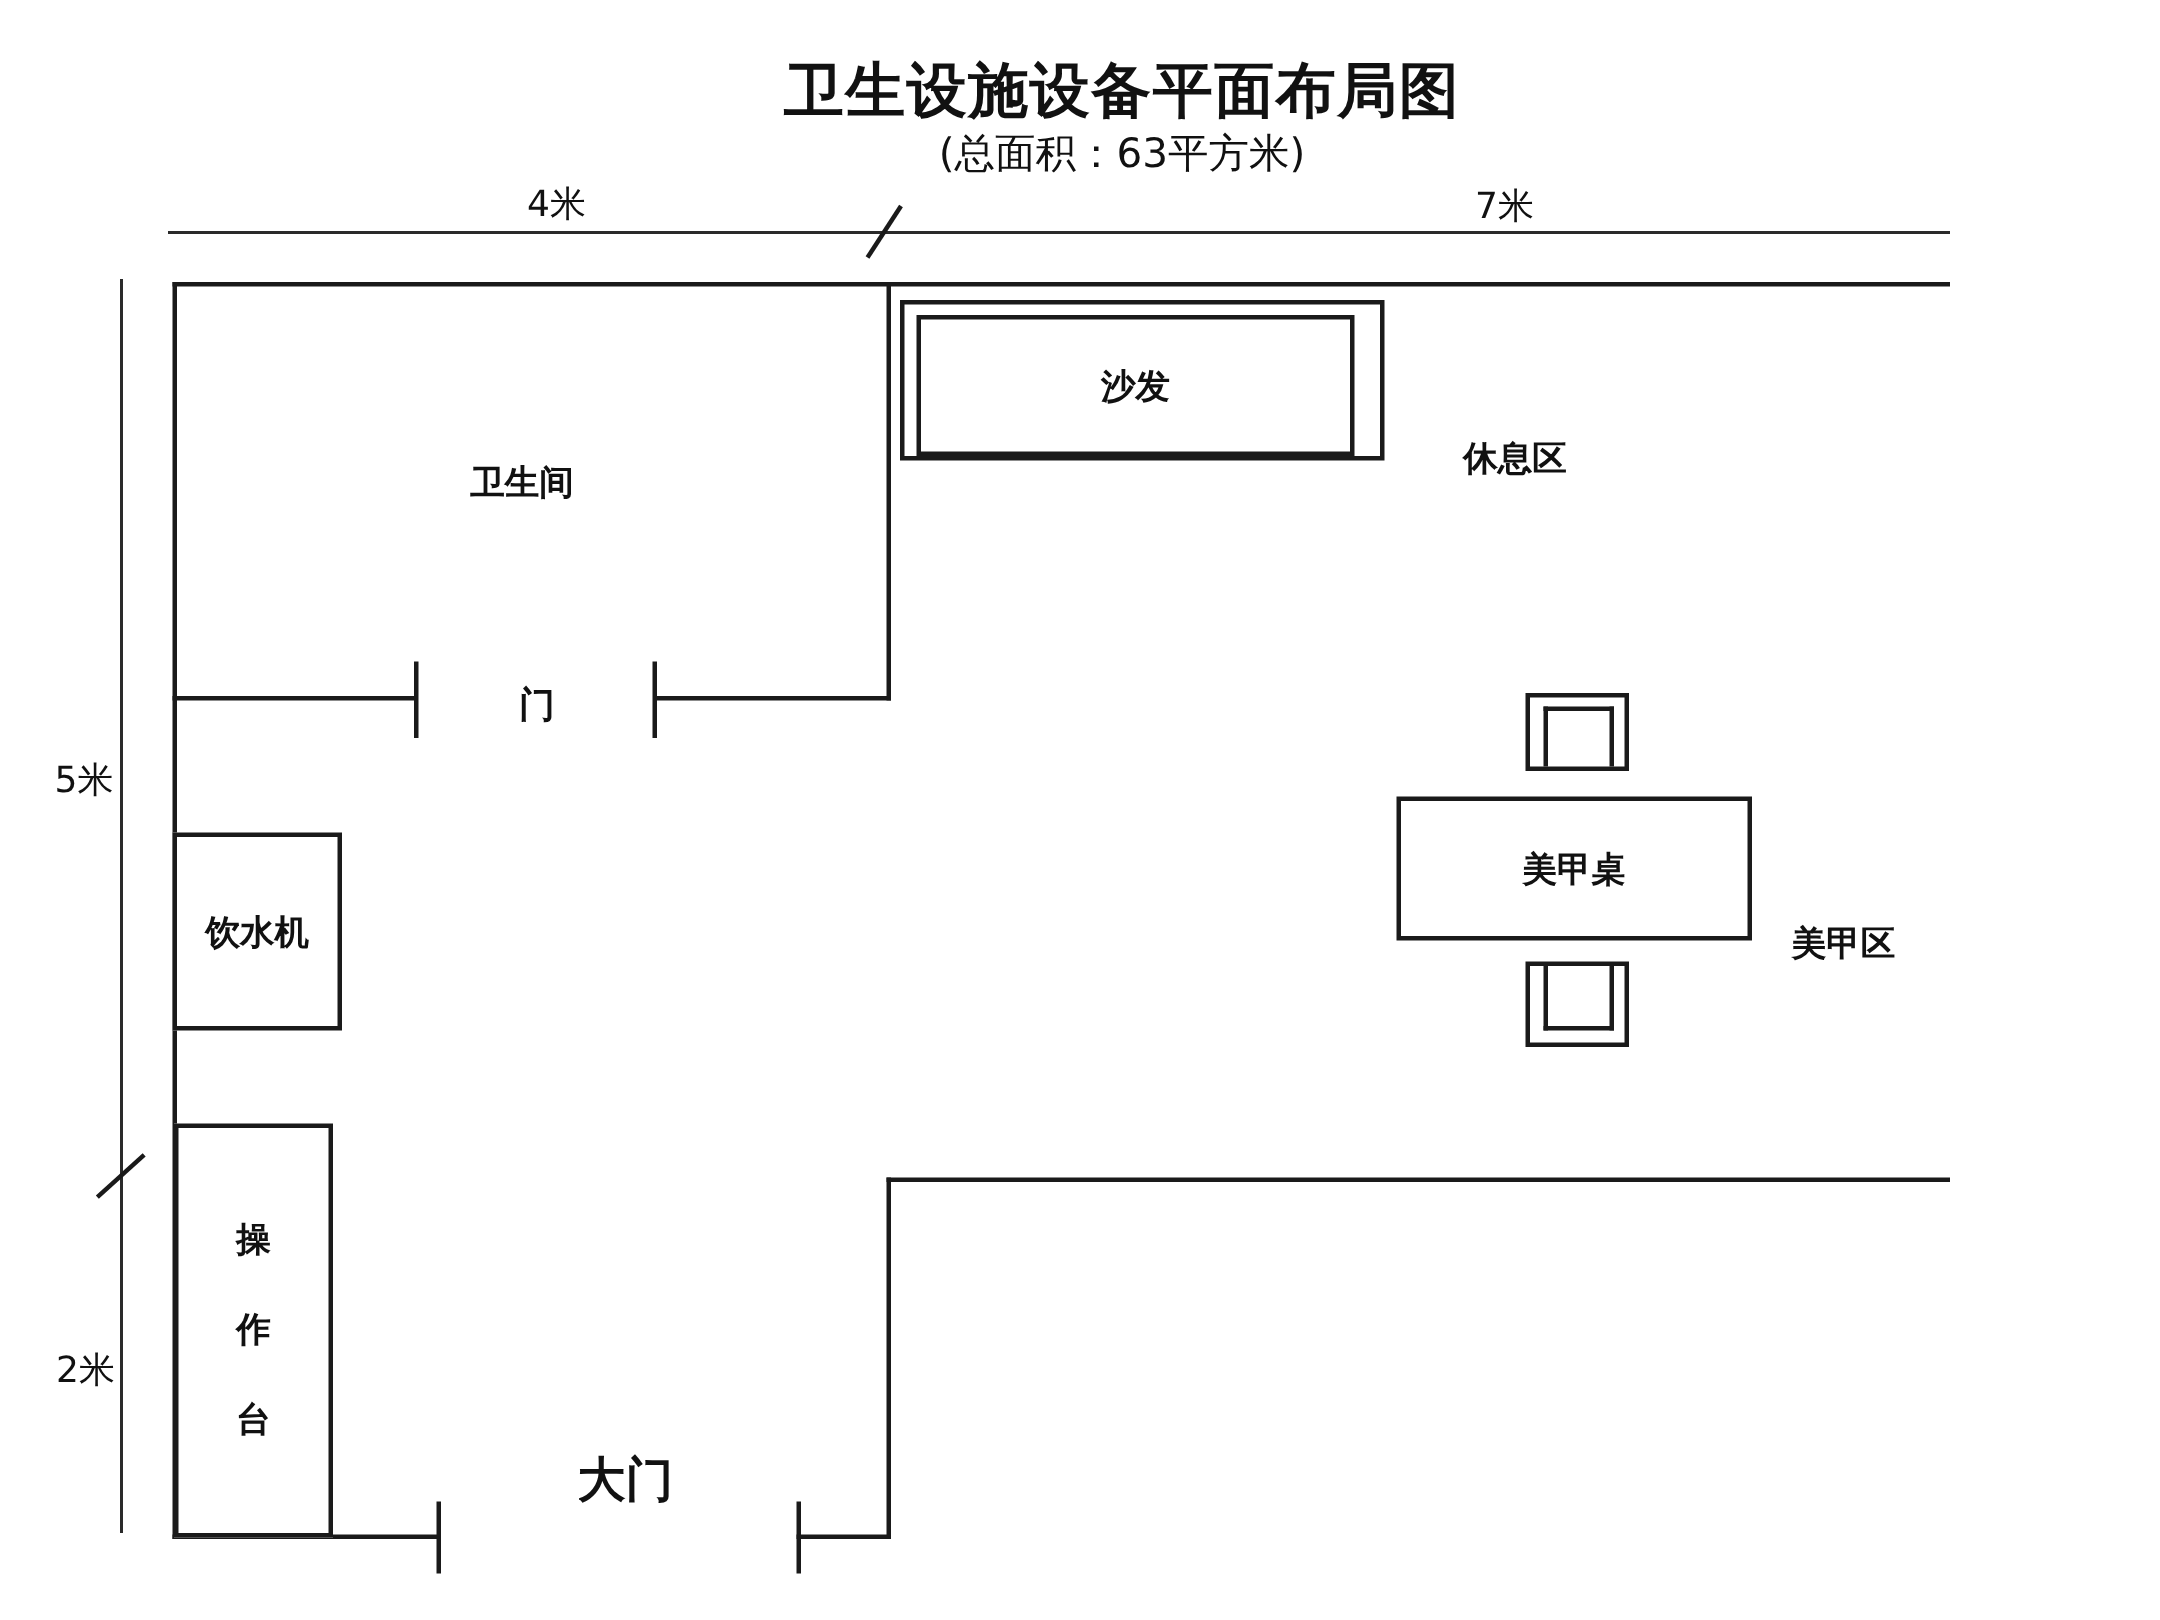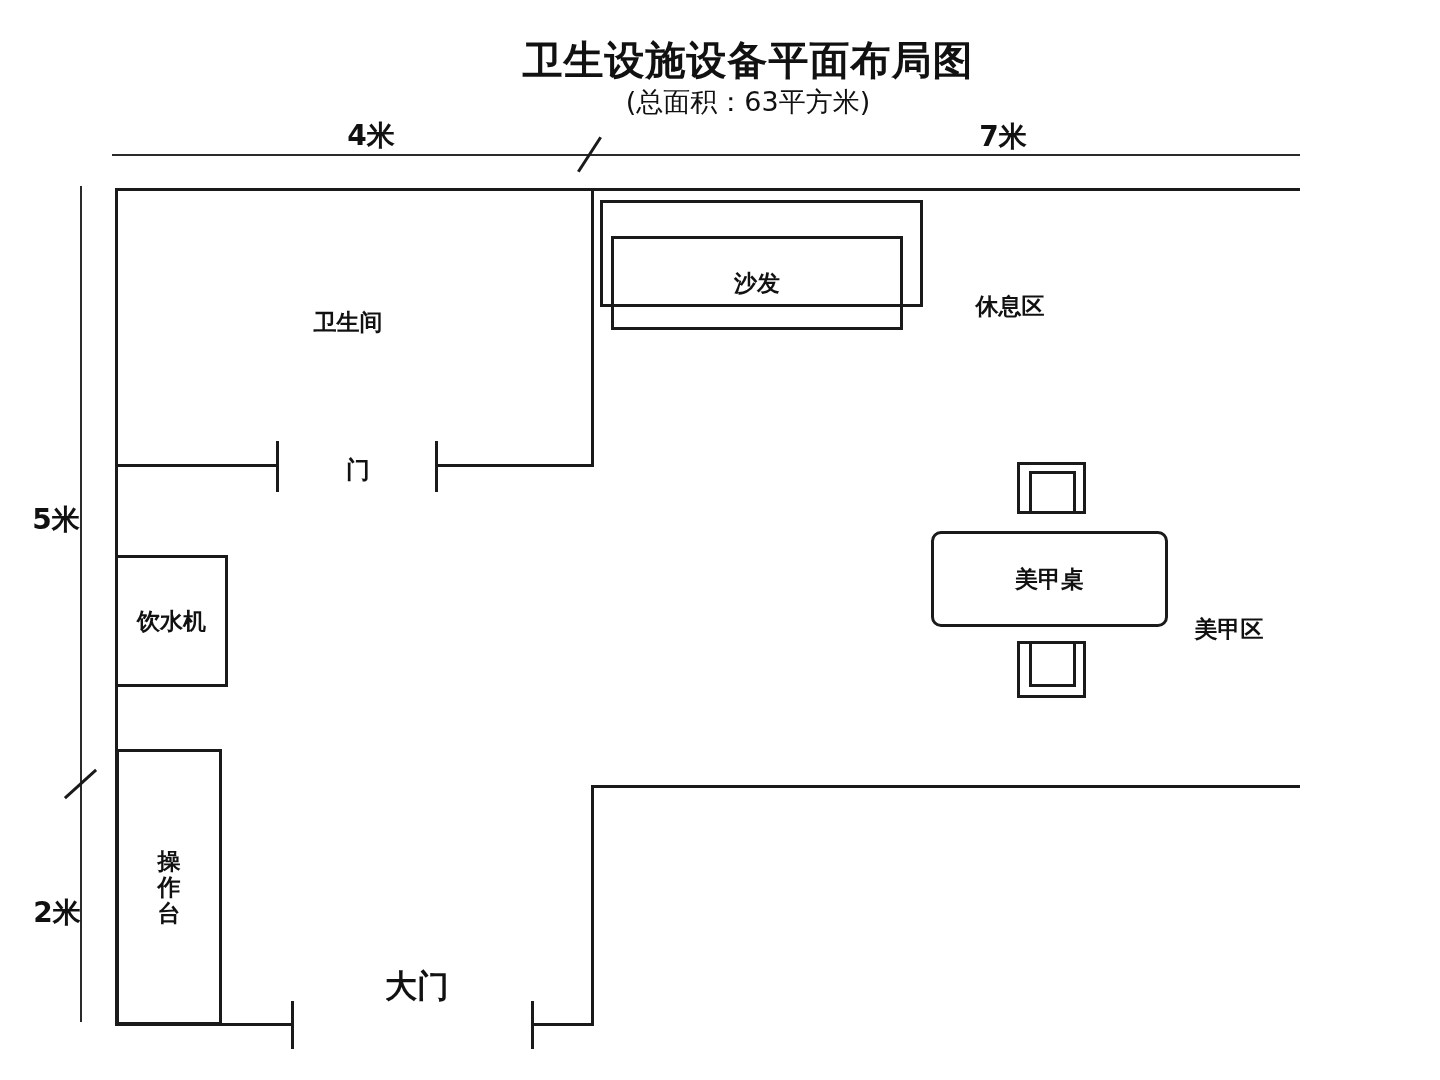--- a/index.html
+++ b/index.html
@@ -16,32 +16,32 @@
   .wall{position:absolute;background:#1a1a1a;}
   .dline{position:absolute;background:#2a2a2a;}
   .tick{position:absolute;background:#1a1a1a;width:3px;}
   .slash{position:absolute;background:#1a1a1a;}
   
   .box{position:absolute;border:3px solid #1a1a1a;background:#fff;box-sizing:border-box;
     display:flex;align-items:center;justify-content:center;}
   .box-label{font-size:23px;font-weight:700;white-space:nowrap;}
   .sofa-inner{position:absolute;left:8px;top:7px;width:292px;height:94px;
     border:3px solid #1a1a1a;box-sizing:border-box;
-    display:flex;align-items:center;justify-content:center;margin-top:26px;}
+    display:flex;align-items:center;justify-content:center;}
   .chair-inner-top{position:absolute;left:9px;top:6px;width:47px;bottom:0;
     border:3px solid #1a1a1a;border-bottom:none;box-sizing:border-box;}
   .chair-inner-bottom{position:absolute;left:9px;top:0;width:47px;height:43px;
     border:3px solid #1a1a1a;border-top:none;box-sizing:border-box;}
-  .vertical-label{width:26px;font-size:23px;font-weight:700;line-height:26px;
+  .vertical-label{width:26px;font-size:23px;font-weight:700;line-height:60px;
     word-break:break-all;text-align:center;}
   
   .flabel{position:absolute;transform:translate(-50%,-50%);
     font-size:23px;font-weight:700;white-space:nowrap;}
   .dimlabel{position:absolute;transform:translate(-50%,-50%);
-    font-size:28px;font-weight:700;white-space:nowrap;}
+    font-size:24px;font-weight:400;white-space:nowrap;}
   
   .watermark{position:absolute;left:1372px;top:1043px;width:63px;height:24px;
     border-radius:6px;display:flex;align-items:center;justify-content:center;
     font-size:15px;font-weight:700;letter-spacing:2px;}
 </style>
 </head>
 <body>
 
 <div class="plan">
 
@@ -92,21 +92,21 @@
     <span class="box-label">饮水机</span>
   </div>
 
   <div class="box" style="left:116px;top:749px;width:106px;height:276px;">
     <span class="vertical-label">操作台</span>
   </div>
 
   <div class="box" style="left:1017px;top:462px;width:69px;height:52px;">
     <div class="chair-inner-top"></div>
   </div>
-  <div class="box" style="left:931px;top:531px;width:237px;height:96px;border-radius:10px;">
+  <div class="box" style="left:931px;top:531px;width:237px;height:96px;">
     <span class="box-label">美甲桌</span>
   </div>
   <div class="box" style="left:1017px;top:641px;width:69px;height:57px;">
     <div class="chair-inner-bottom"></div>
   </div>
 
 
   <div class="watermark" style="background: rgb(217, 217, 217); color: rgb(255, 255, 255); padding-left: 16px;">
     <span>中旗</span>
   </div>

